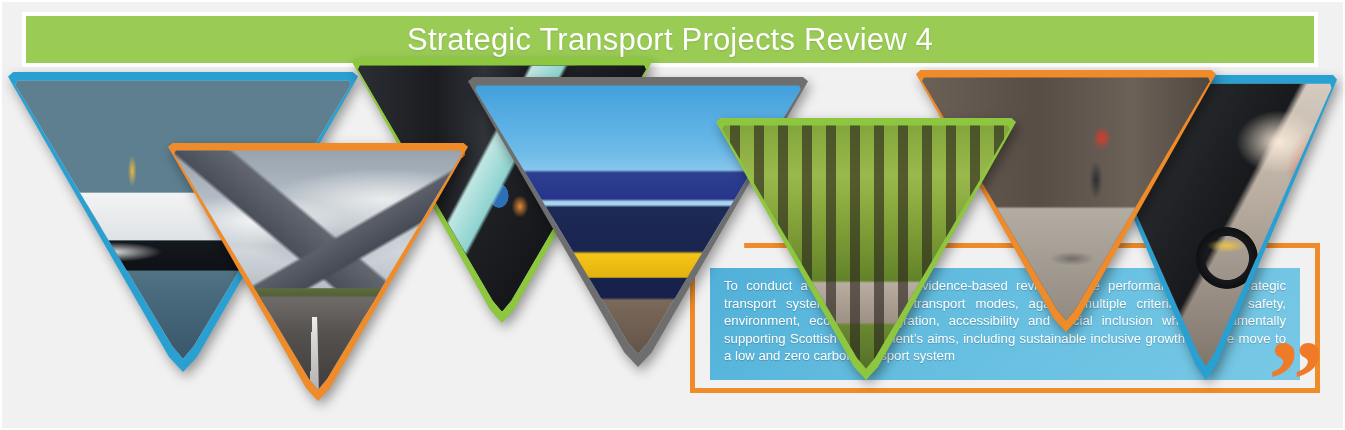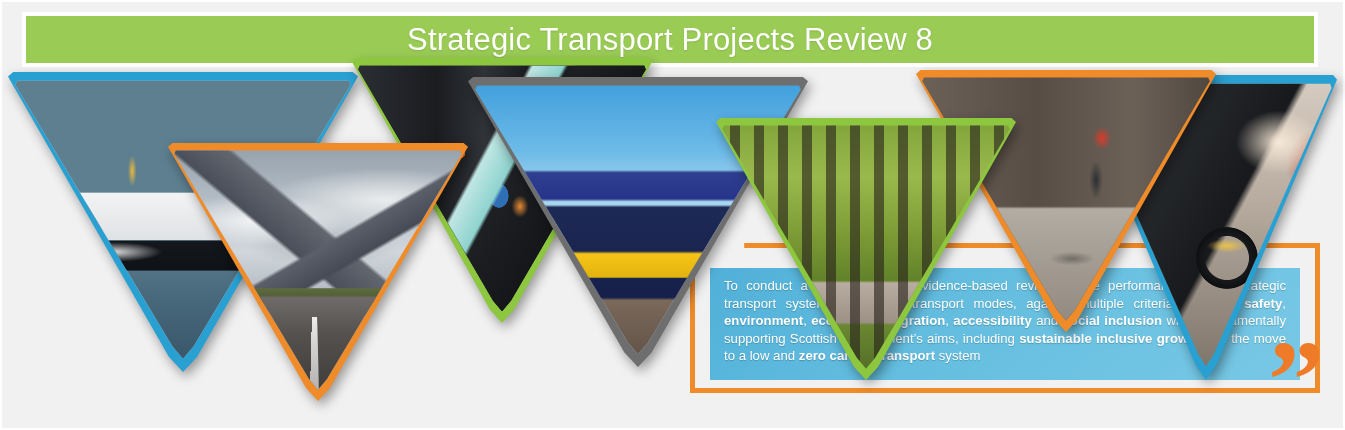--- a/index.html
+++ b/index.html
@@ -238,21 +238,21 @@
   }
   #quote-text {
     margin: 0;
     color: #ffffff;
     font-size: 13.2px;
     line-height: 17.6px;
     text-align: justify;
     text-justify: inter-word;
     text-shadow: 0 1px 1px rgba(0,0,0,0.22);
   }
-  #quote-text b { font-weight: 700; }
+  #quote-text b { font-weight: 400; }
 
   .quote-mark {
     position: absolute;
     color: #ef7a28;
     font-family: "Liberation Serif", serif;
     font-size: 112px;
     line-height: 1;
     font-weight: 700;
     user-select: none;
   }
@@ -305,21 +305,21 @@
       <div class="photo img-viaduct"></div>
     </div>
 
     <div class="tri" style="left:1075px; top:75px; width:262px; height:305px; z-index:1;">
       <div class="edge" style="background:#29a0d2;"></div>
       <div class="photo img-mobility"></div>
     </div>
   </div>
 
   <div id="title-bar">
-    <span id="title-text">Strategic Transport Projects Review 8</span>
+    <span id="title-text">Strategic Transport Projects Review 4</span>
   </div>
 
   <div id="quote-frame"></div>
 
   <span class="quote-mark" id="quote-open">“</span>
 
   <div id="quote-box">
     <p id="quote-text">To conduct a Scotland wide, evidence-based review of the performance of the strategic transport system, across all transport modes, against multiple criteria including <b>safety</b>, <b>environment</b>, <b>economy</b>, <b>integration</b>, <b>accessibility</b> and <b>social inclusion</b> whilst fundamentally supporting Scottish Government’s aims, including <b>sustainable inclusive growth</b> and the move to a low and <b>zero carbon transport</b> system</p>
   </div>
 

